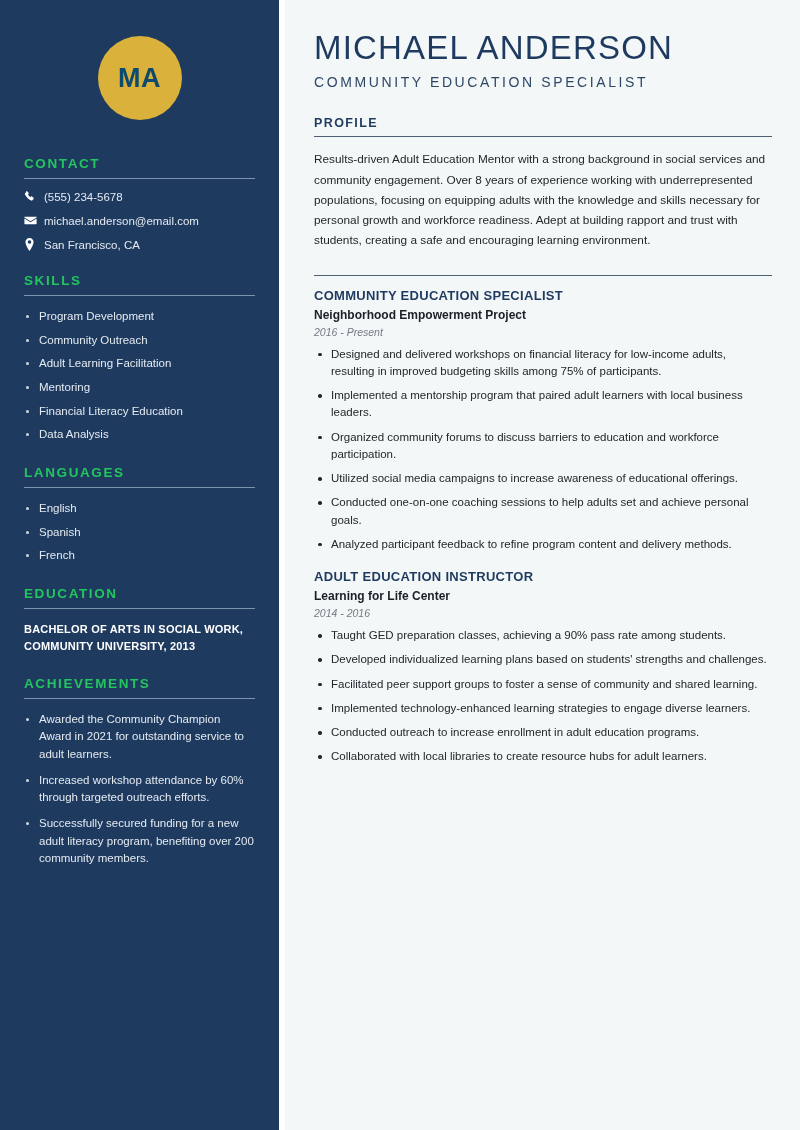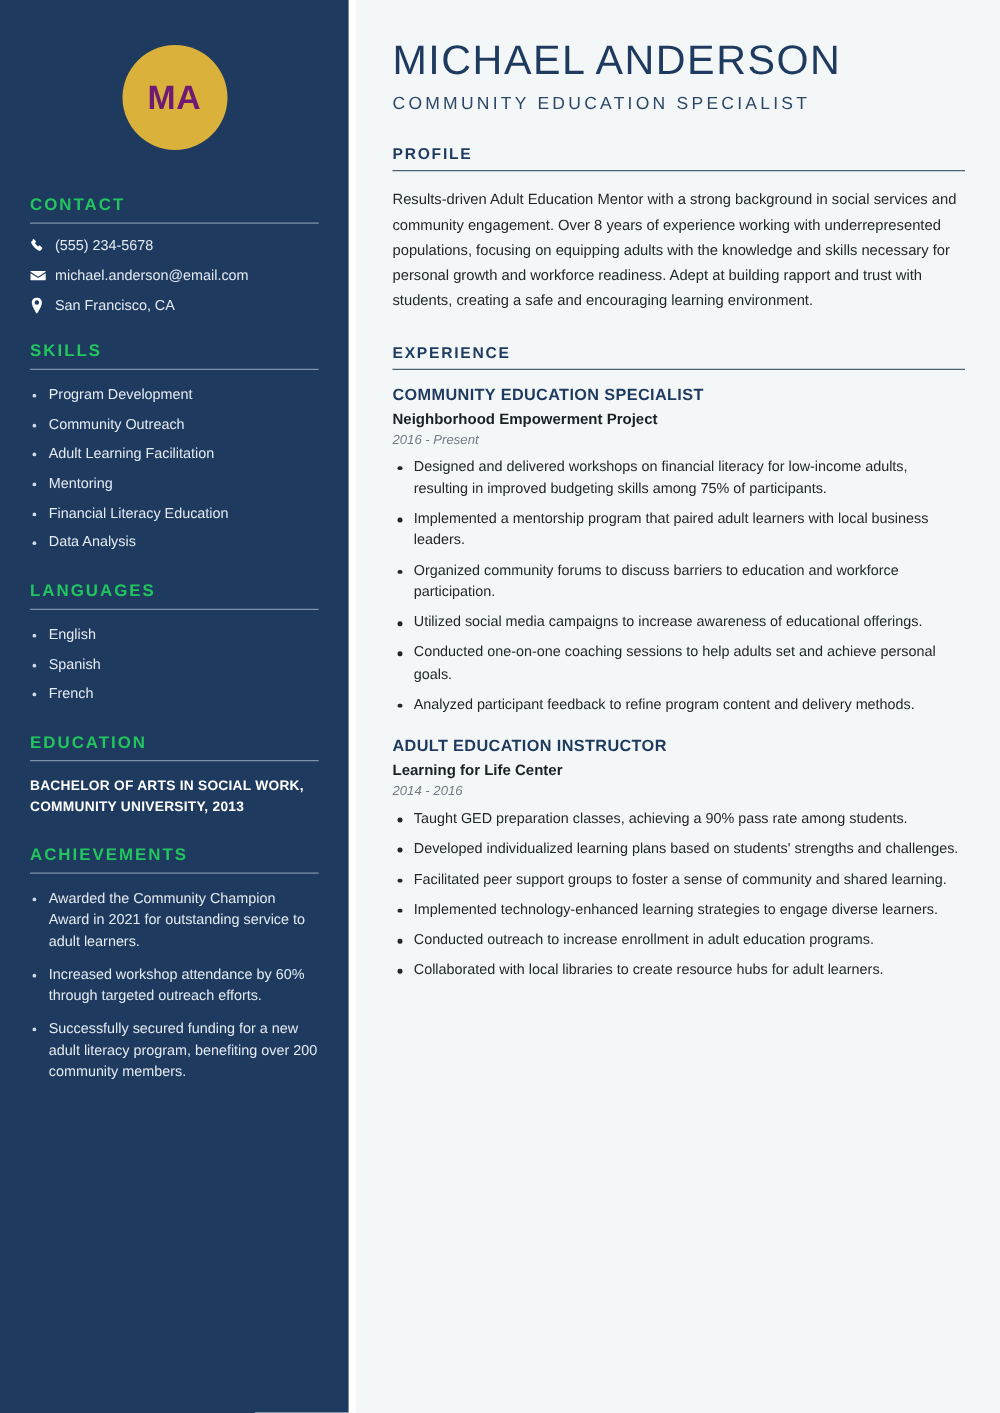--- a/index.html
+++ b/index.html
@@ -34,21 +34,21 @@
     display: flex;
     justify-content: center;
     padding-top: 36px;
     padding-bottom: 36px;
   }
   .avatar {
     width: 84px;
     height: 84px;
     border-radius: 50%;
     background: #d9b13b;
-    color: #701a75;
+    color: #0c4a6e;
     display: flex;
     align-items: center;
     justify-content: center;
     font-size: 27px;
     font-weight: bold;
     letter-spacing: 0.5px;
   }
 
   .side-section {
     margin-bottom: 22px;
@@ -296,21 +296,20 @@
     <h1 class="name">MICHAEL ANDERSON</h1>
     <div class="role">COMMUNITY EDUCATION SPECIALIST</div>
 
     <section>
       <h2 class="main-h">PROFILE</h2>
       <div class="main-rule"></div>
       <p class="profile-text">Results-driven Adult Education Mentor with a strong background in social services and community engagement. Over 8 years of experience working with underrepresented populations, focusing on equipping adults with the knowledge and skills necessary for personal growth and workforce readiness. Adept at building rapport and trust with students, creating a safe and encouraging learning environment.</p>
     </section>
 
     <section>
-      <h2 class="main-h">EXPERIENCE</h2>
       <div class="main-rule"></div>
 
       <div class="job">
         <div class="job-title">COMMUNITY EDUCATION SPECIALIST</div>
         <div class="job-company">Neighborhood Empowerment Project</div>
         <div class="job-dates">2016 - Present</div>
         <ul class="job-list">
           <li>Designed and delivered workshops on financial literacy for low-income adults, resulting in improved budgeting skills among 75% of participants.</li>
           <li>Implemented a mentorship program that paired adult learners with local business leaders.</li>
           <li>Organized community forums to discuss barriers to education and workforce participation.</li>

